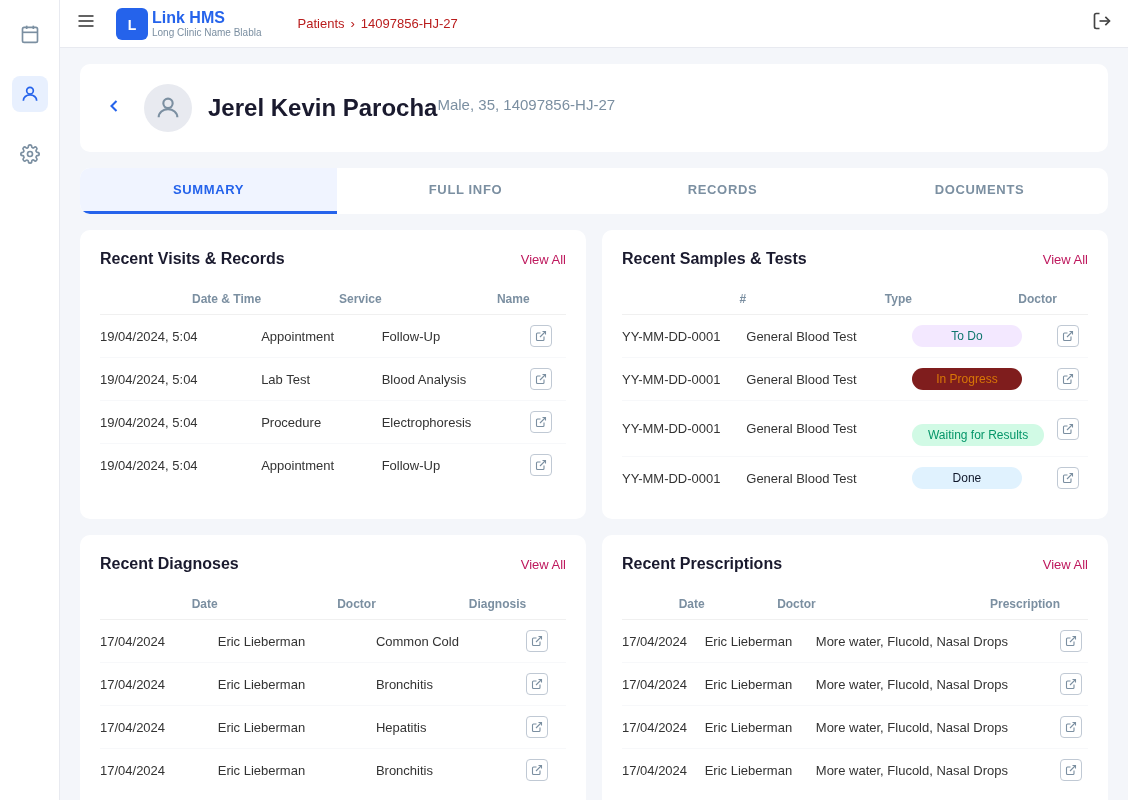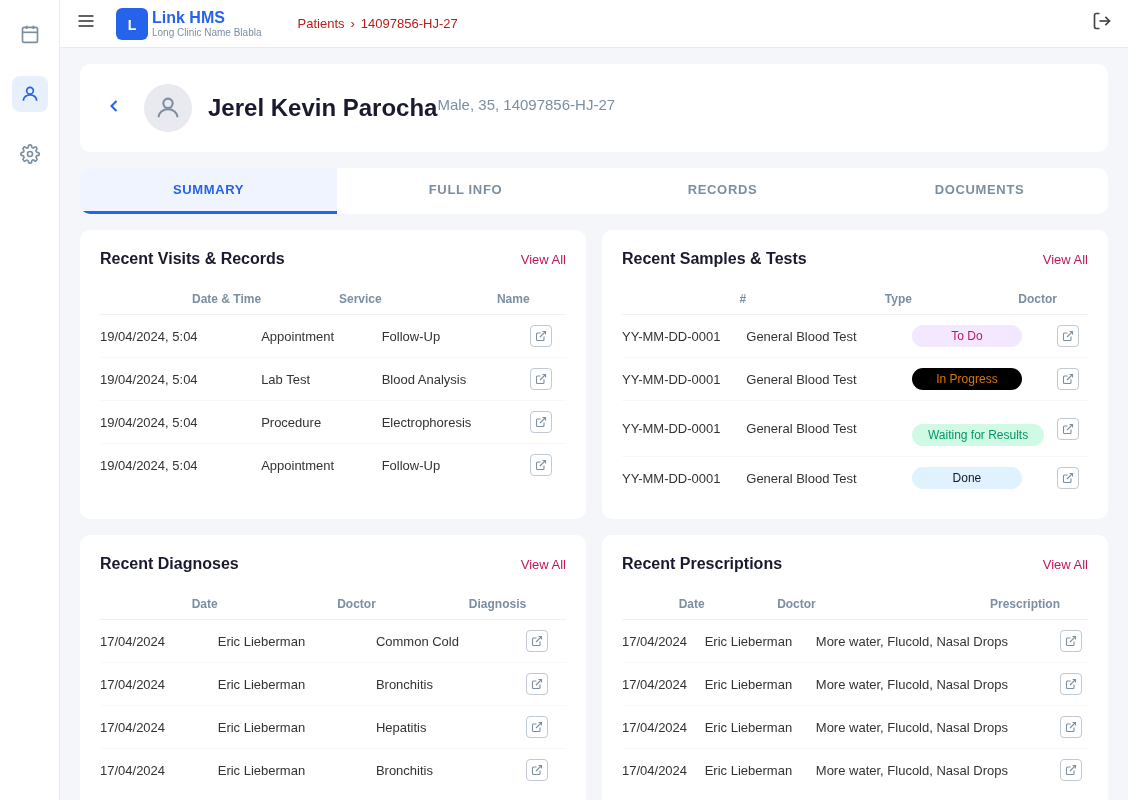--- a/index.html
+++ b/index.html
@@ -167,22 +167,22 @@
     
     .badge {
       display: inline-block;
       padding: 4px 16px;
       border-radius: 20px;
       font-size: 12px;
       font-weight: 500;
       text-align: center;
       min-width: 110px;
     }
-    .badge-todo { background: #f3e8ff; color: #be185d; }
-    .badge-inprogress { background: #000000; color: #d97706; }
+    .badge-todo { background: #f3e8ff; color: #0f766e; }
+    .badge-inprogress { background: #7f1d1d; color: #d97706; }
     .badge-waiting { background: #d1fae5; color: #059669; margin-top: 13px; }
     .badge-done { background: #e0f2fe; color: #0f172a; }
 
     .col-hash { width: 120px; }
     .col-type { width: 160px; }
     .col-status { width: 140px; }
     .col-open { width: 30px; }
   </style>
 </head>
 <body>

